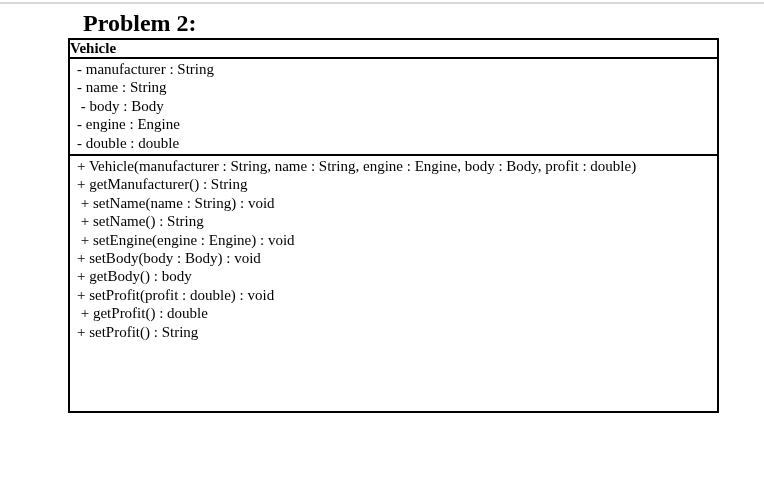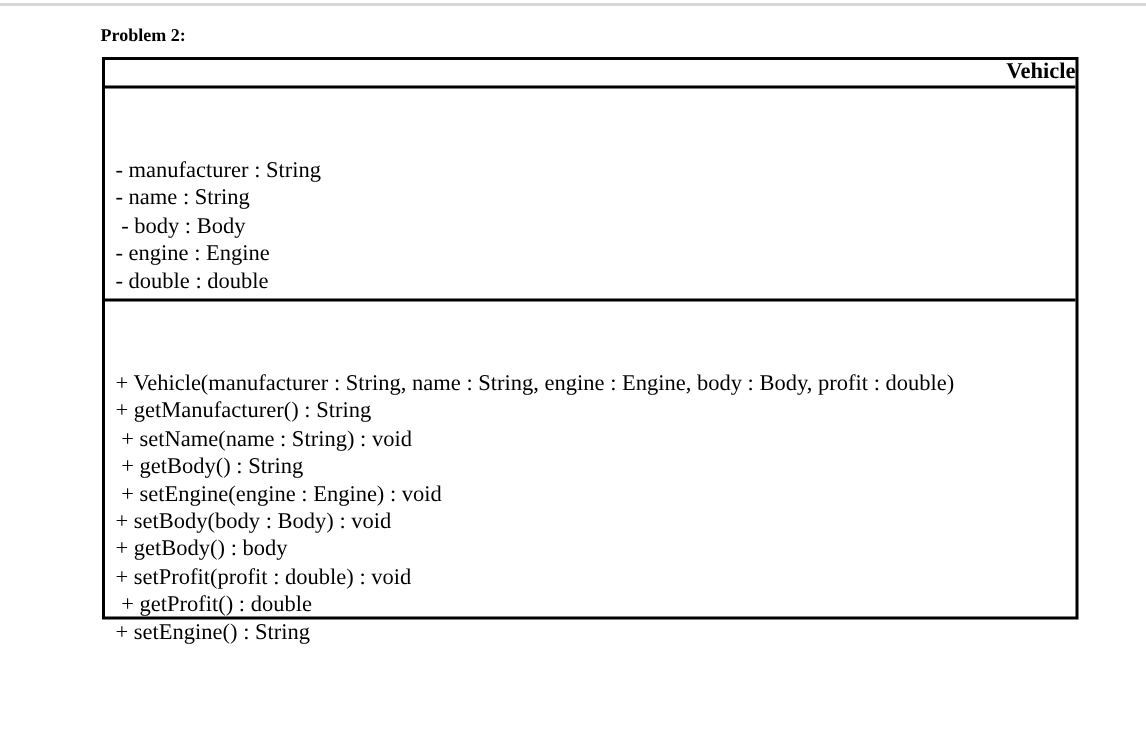--- a/index.html
+++ b/index.html
@@ -19,49 +19,48 @@
   .top-rule {
     position: absolute;
     top: 2px;
     left: 0;
     width: 764px;
     height: 2px;
     background: #d8d8d8;
   }
   .title {
     position: absolute;
-    left: 67px;
+    left: 83px;
     top: 12px;
     margin: 0;
-    font-size: 12px;
+    font-size: 24px;
     font-weight: 700;
     line-height: 22px;
     white-space: pre;
   }
   .uml-box {
     position: absolute;
     left: 68px;
     top: 38px;
     width: 651px;
     height: 375px;
     border: 2px solid #000000;
     background: #ffffff;
   }
   .uml-header {
     border-bottom: 2px solid #000000;
-    text-align: right;
+    text-align: left;
     font-weight: 700;
     font-size: 15px;
     line-height: 15px;
     padding: 1px 0 1px 0;
     font-family: Liberation Serif, serif;
   }
   .uml-section {
     padding: 1px 6px 2px 7px;
-    margin-top: 45px;
   }
   .uml-section.attrs {
     border-bottom: 2px solid #000000;
   }
   .line {
     font-size: 15px;
     line-height: 18.4px;
     white-space: pre;
   }
 </style>
@@ -95,32 +94,32 @@
 
     <div class="uml-section methods">
 
         <div class="line">+ Vehicle(manufacturer : String, name : String, engine : Engine, body : Body, profit : double)</div>
 
 
         <div class="line">+ getManufacturer() : String</div>
 
         <div class="line"> + setName(name : String) : void</div>
 
-        <div class="line"> + getBody() : String</div>
+        <div class="line"> + setName() : String</div>
 
         <div class="line"> + setEngine(engine : Engine) : void</div>
 
 
         <div class="line">+ setBody(body : Body) : void</div>
 
         <div class="line">+ getBody() : body</div>
 
         <div class="line">+ setProfit(profit : double) : void</div>
 
         <div class="line"> + getProfit() : double</div>
 
 
-        <div class="line">+ setEngine() : String</div>
+        <div class="line">+ setProfit() : String</div>
       </div>
 
   </div>
 
 </div>
 
 </body></html>

